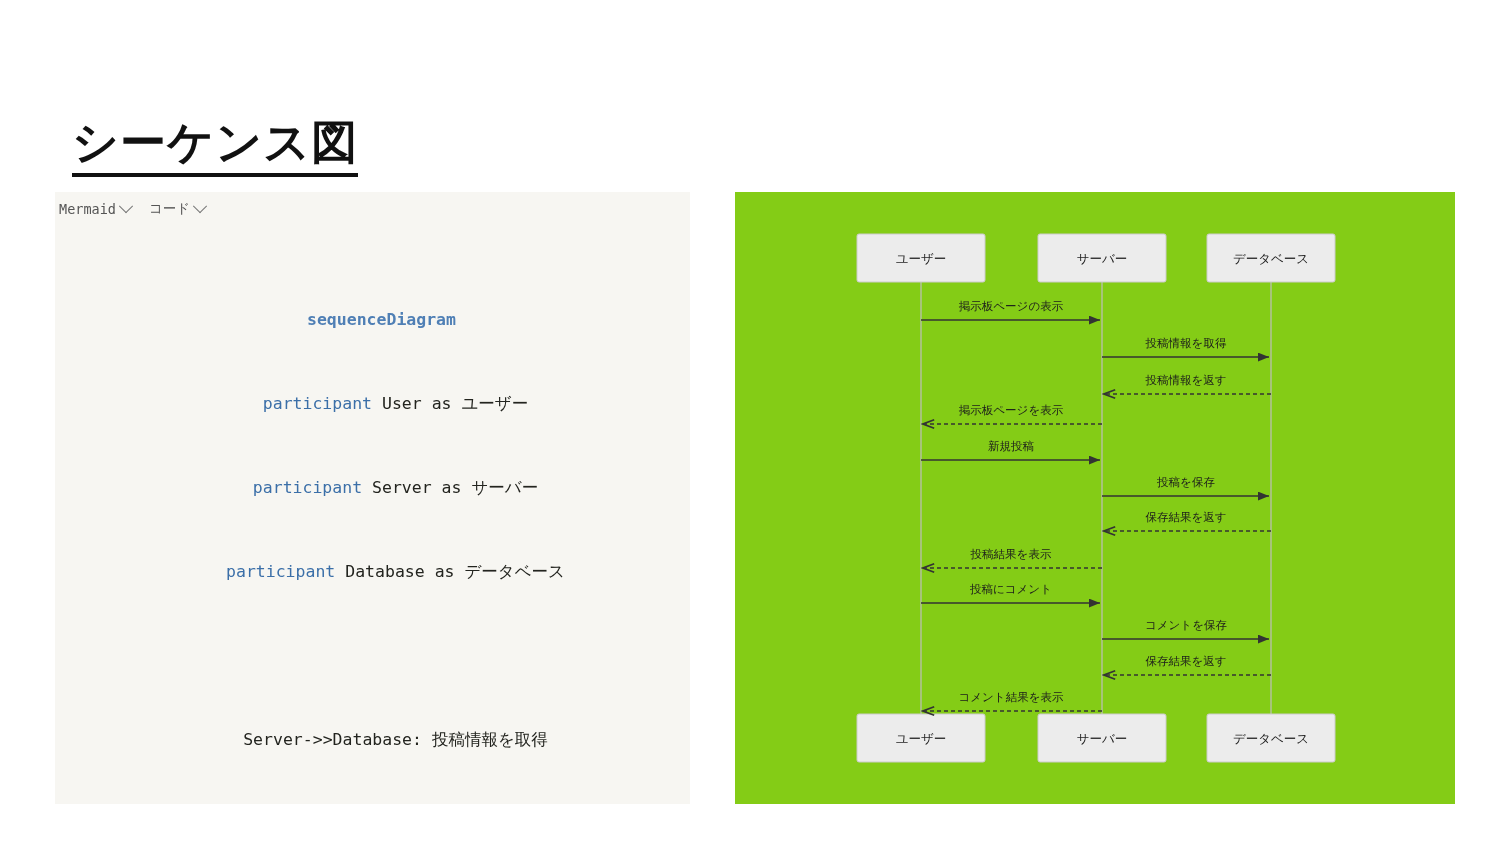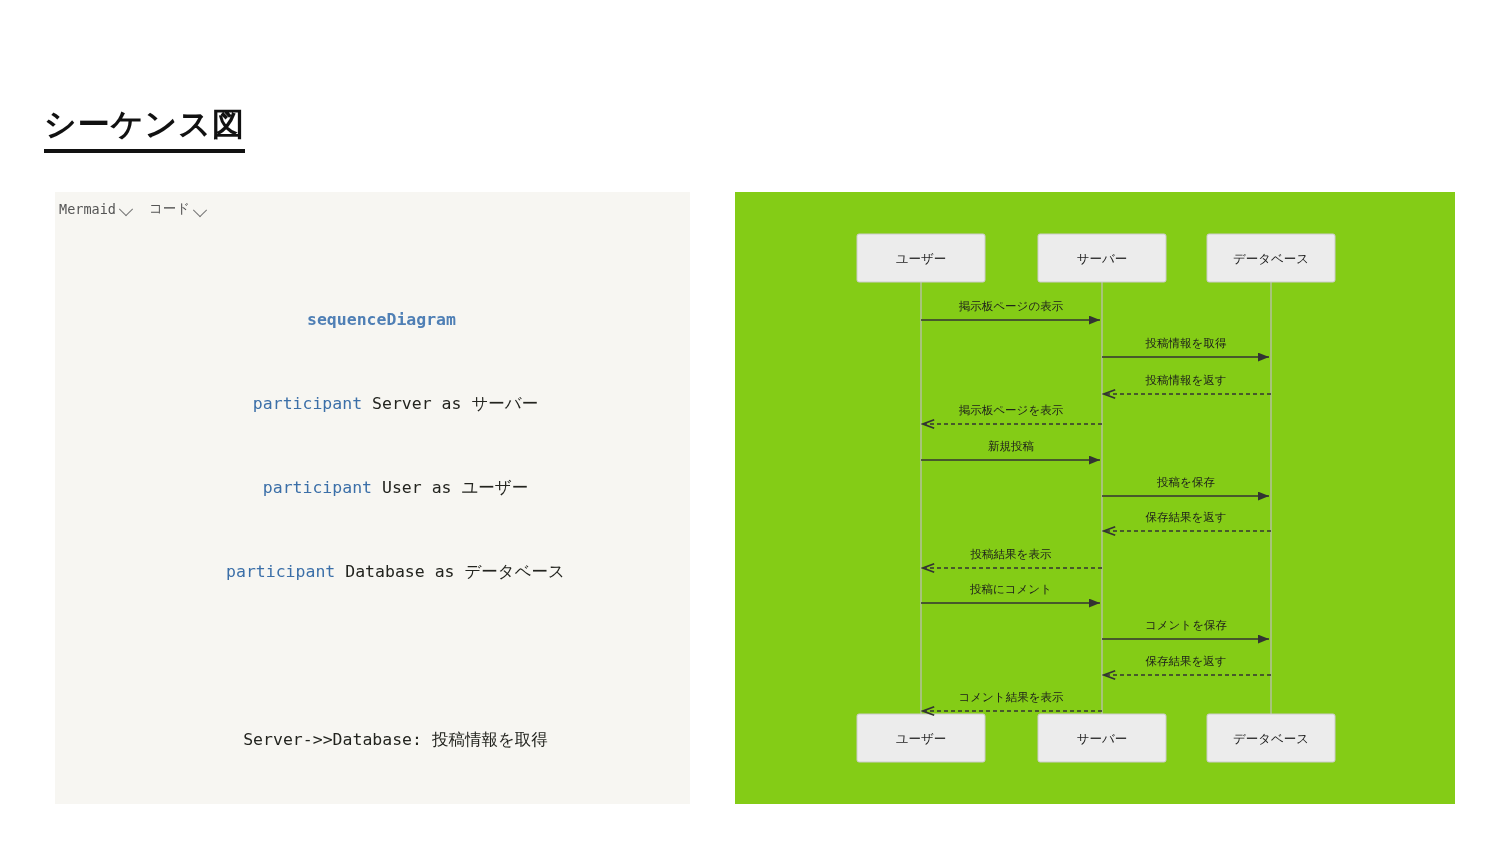--- a/index.html
+++ b/index.html
@@ -9,23 +9,23 @@
   }
   body {
     width: 1500px;
     height: 844px;
     position: relative;
     font-family: "Liberation Sans", sans-serif;
     overflow: hidden;
   }
   #page-title {
     position: absolute;
-    left: 44px;
+    left: 72px;
     top: 86px;
-    font-size: 32px;
+    font-size: 46px;
     font-weight: bold;
     color: #111111;
     letter-spacing: 1px;
     border-bottom: 4px solid #111111;
     padding-bottom: 6px;
     line-height: 1.1;
   }
 
   
   #code-panel {
@@ -42,21 +42,21 @@
     top: 8px;
     display: flex;
     align-items: center;
     gap: 18px;
     font-size: 13.5px;
     color: #555555;
     font-family: "DejaVu Sans Mono", monospace;
   }
   .toolbar-item {
     display: flex;
-    align-items: flex-end;
+    align-items: center;
     gap: 5px;
     cursor: default;
   }
   .chev {
     display: inline-block;
     width: 9px;
     height: 9px;
     border-right: 1.3px solid #777;
     border-bottom: 1.3px solid #777;
     transform: rotate(45deg) translate(-2px, -2px);
@@ -134,22 +134,22 @@
       <span class="chev"></span>
     </span>
     <span class="toolbar-item">
       <span>コード</span>
       <span class="chev"></span>
     </span>
   </div>
 
   <div id="code-block">
     <div class="code-line"><span class="kw-diagram">sequenceDiagram</span></div>
+    <div class="code-line"><span class="kw-participant">participant</span><span> User as ユーザー</span></div>
     <div class="code-line"><span class="kw-participant">participant</span><span> Server as サーバー</span></div>
-    <div class="code-line"><span class="kw-participant">participant</span><span> User as ユーザー</span></div>
     <div class="code-line"><span class="kw-participant">participant</span><span> Database as データベース</span></div>
     <div class="code-blank"></div>
     <div class="code-line code-indent">Server-&gt;&gt;Database: 投稿情報を取得</div>
     
     
     
     
     
     
     

